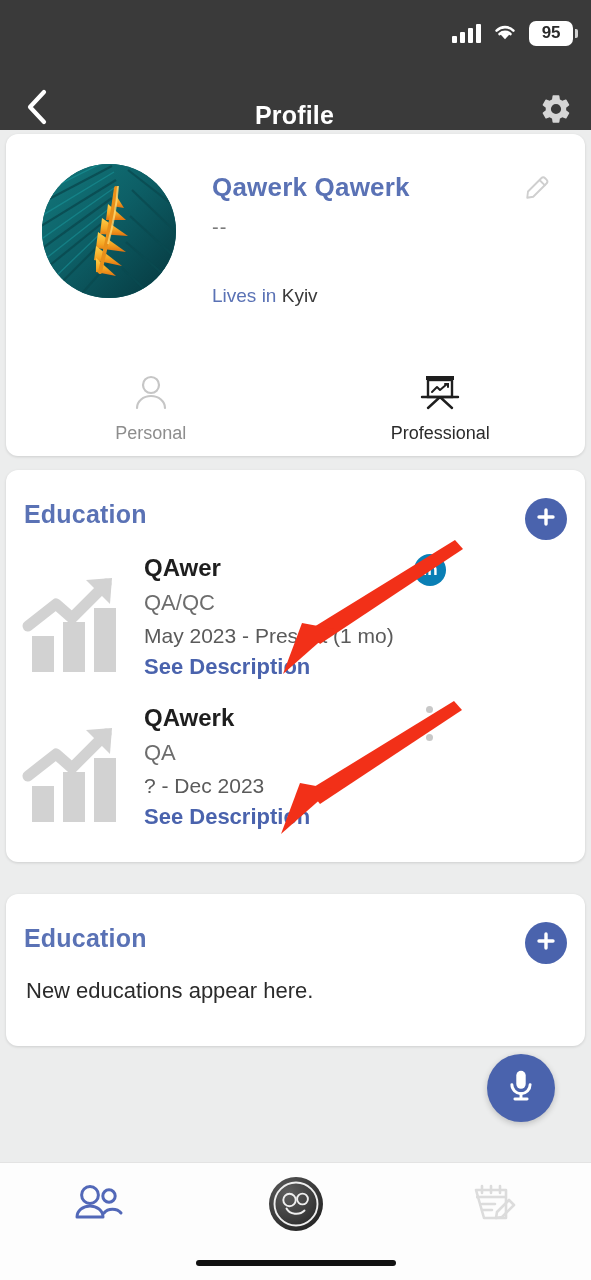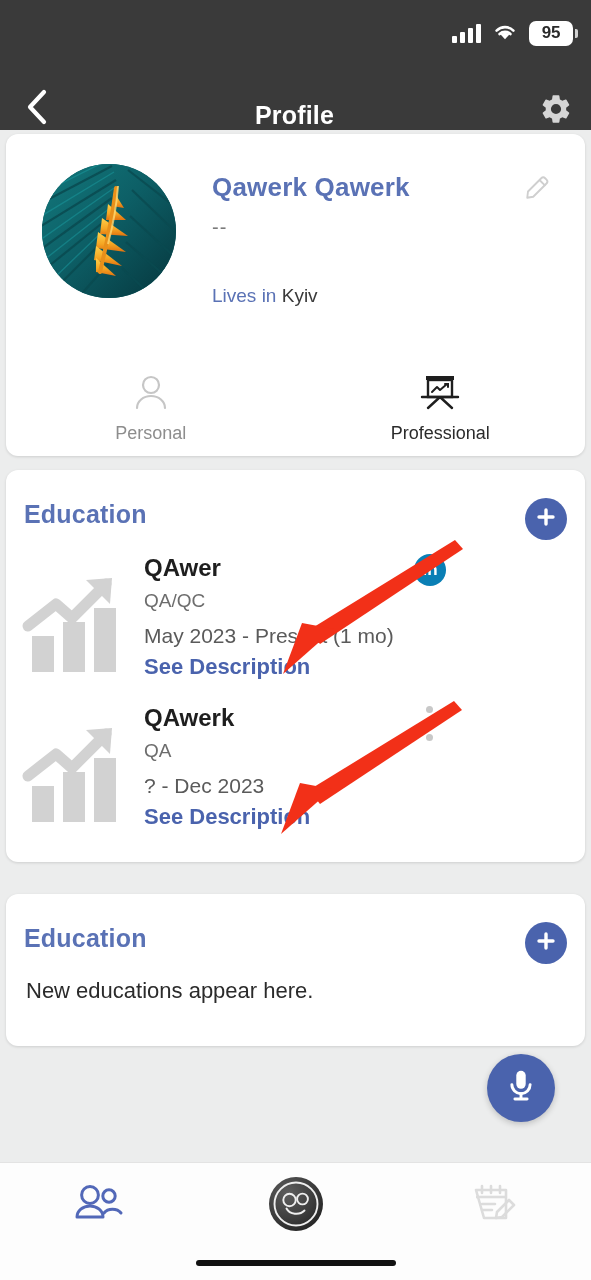--- a/index.html
+++ b/index.html
@@ -107,21 +107,21 @@
   }
   .expitem { position: absolute; left: 0; width: 465px; height: 150px; }
   .expitem.i0 { top: 78px; }
   .expitem.i1 { top: 228px; }
   .expicon { position: absolute; left: 12px; top: 18px; }
   .exptitle {
     position: absolute; left: 138px; top: 6px;
     font-size: 24px; font-weight: 700; color: #1e1e1e;
   }
   .exprole {
-    position: absolute; left: 138px; top: 42px; font-size: 19px; color: #6d6d6d;
+    position: absolute; left: 138px; top: 42px; font-size: 22px; color: #6d6d6d;
   }
   .expdates {
     position: absolute; left: 138px; top: 76px; font-size: 21px; color: #5a5a5a;
   }
   .expdesc {
     position: absolute; left: 138px; top: 106px;
     font-size: 22px; font-weight: 700; color: #4a63ad; cursor: pointer;
   }
   .lkbadge {
     position: absolute; right: 25px; top: 6px; width: 32px; height: 32px;

